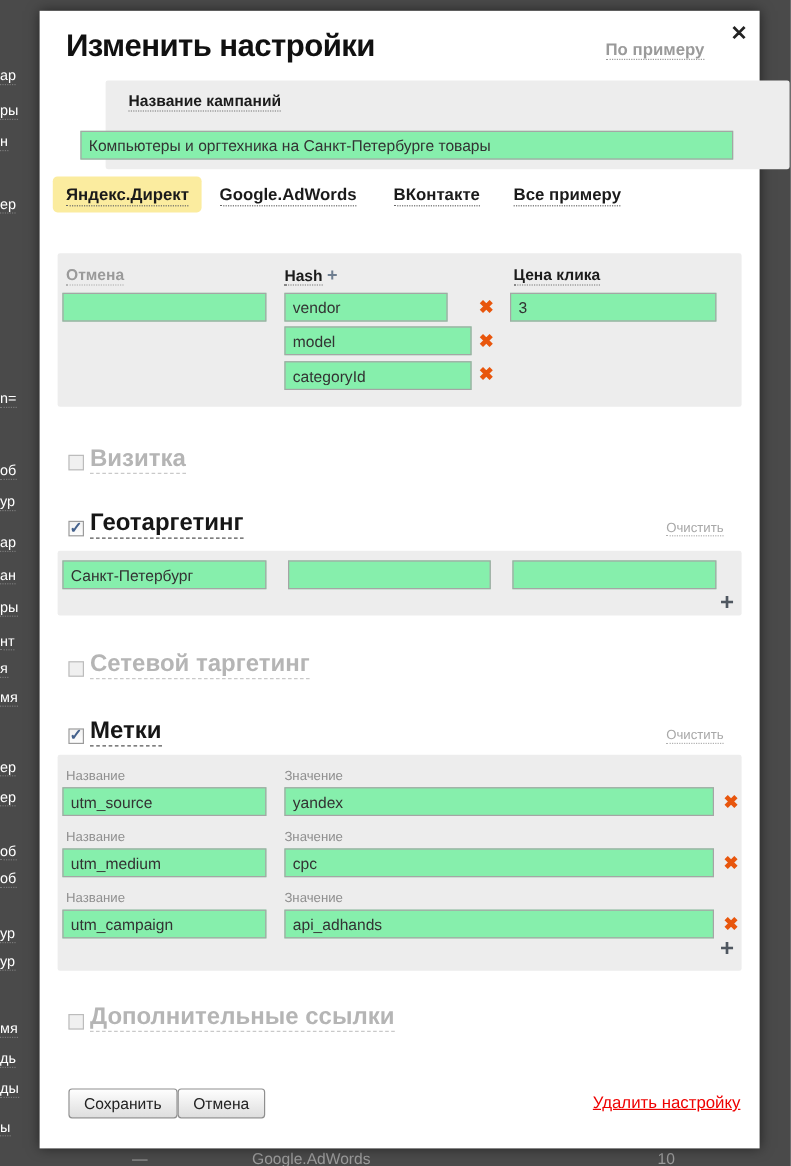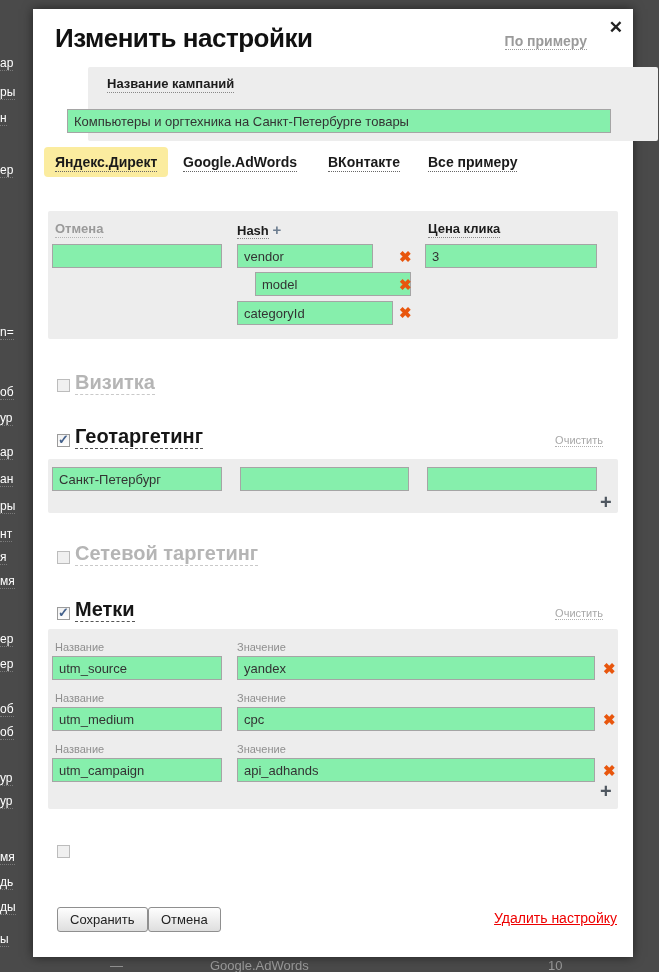--- a/index.html
+++ b/index.html
@@ -164,21 +164,21 @@
 
   <div class="panel panel-2"></div>
   <span class="flabel gray" style="left:22px; top:212px">Отмена</span>
   <span class="flabel" style="left:204px; top:212px; border-bottom:none"><span style="border-bottom:1px dotted #888">Hash</span> <span class="plus-sm">+</span></span>
   <span class="flabel" style="left:395px; top:212px">Цена клика</span>
 
   <input class="inp" style="left: 19px; top: 235px; width: 170px;" value="">
   <input class="inp" style="left: 204px; top: 235px; width: 136px;" value="vendor">
   <span class="del-x" style="left:366px; top:240px">✖</span>
   <input class="inp" style="left: 392px; top: 235px; width: 172px;" value="3">
-  <input class="inp" style="left: 204px; top: 263px; width: 156px; margin-left: 18px;" value="model">
+  <input class="inp" style="left: 204px; top: 263px; width: 156px;" value="model">
   <span class="del-x" style="left:366px; top:268px">✖</span>
   <input class="inp" style="left: 204px; top: 292px; width: 156px;" value="categoryId">
   <span class="del-x" style="left:366px; top:296px">✖</span>
 
   <span class="cb dim" style="left:24px; top:370px"></span>
   <span class="sec-label dim" style="left:42px; top:362px">Визитка</span>
 
   <span class="cb checked" style="left:24px; top:425px"></span>
   <span class="sec-label" style="left:42px; top:416px">Геотаргетинг</span>
   <span class="clear-link" style="top:425px">Очистить</span>
@@ -209,20 +209,21 @@
   <span class="del-x" style="left:570px; top:703px">✖</span>
 
   <span class="mini" style="left:22px;  top:734px">Название</span>
   <span class="mini" style="left:204px; top:734px">Значение</span>
   <input class="inp" style="left: 19px; top: 749px; width: 170px;" value="utm_campaign">
   <input class="inp" style="left: 204px; top: 749px; width: 358px;" value="api_adhands">
   <span class="del-x" style="left:570px; top:754px">✖</span>
   <span class="plus-lg" style="left:567px; top:772px">+</span>
 
   <span class="cb dim" style="left:24px; top:836px"></span>
+  <span class="sec-label dim" style="left:42px; top:827px">Дополнительные ссылки</span>
 
   <button class="btn" style="left:24px;  top:898px">Сохранить</button>
   <button class="btn" style="left:115px; top:898px">Отмена</button>
   <span class="delete-link">Удалить настройку</span>
 
 </div>
 
 <span class="bg-frag" style="top: 57px;">ар</span>
 <span class="bg-frag" style="top: 86px;">ры</span>
 <span class="bg-frag" style="top: 112px;">н</span>

